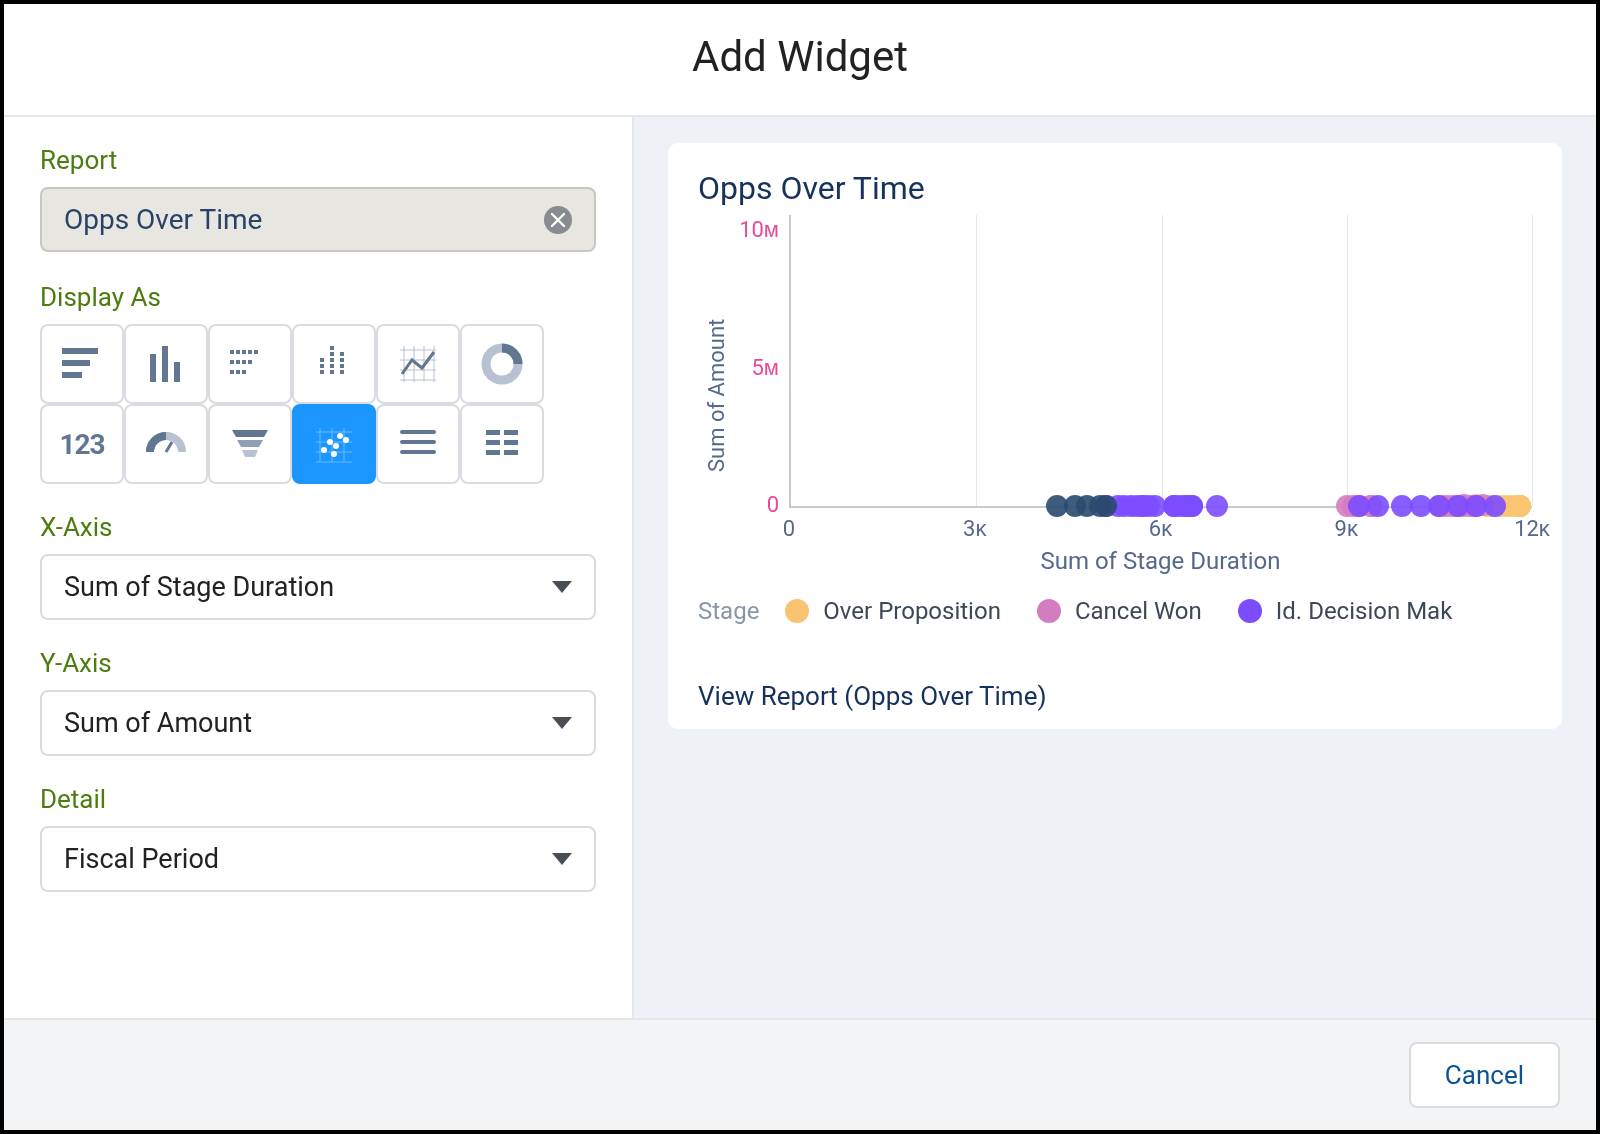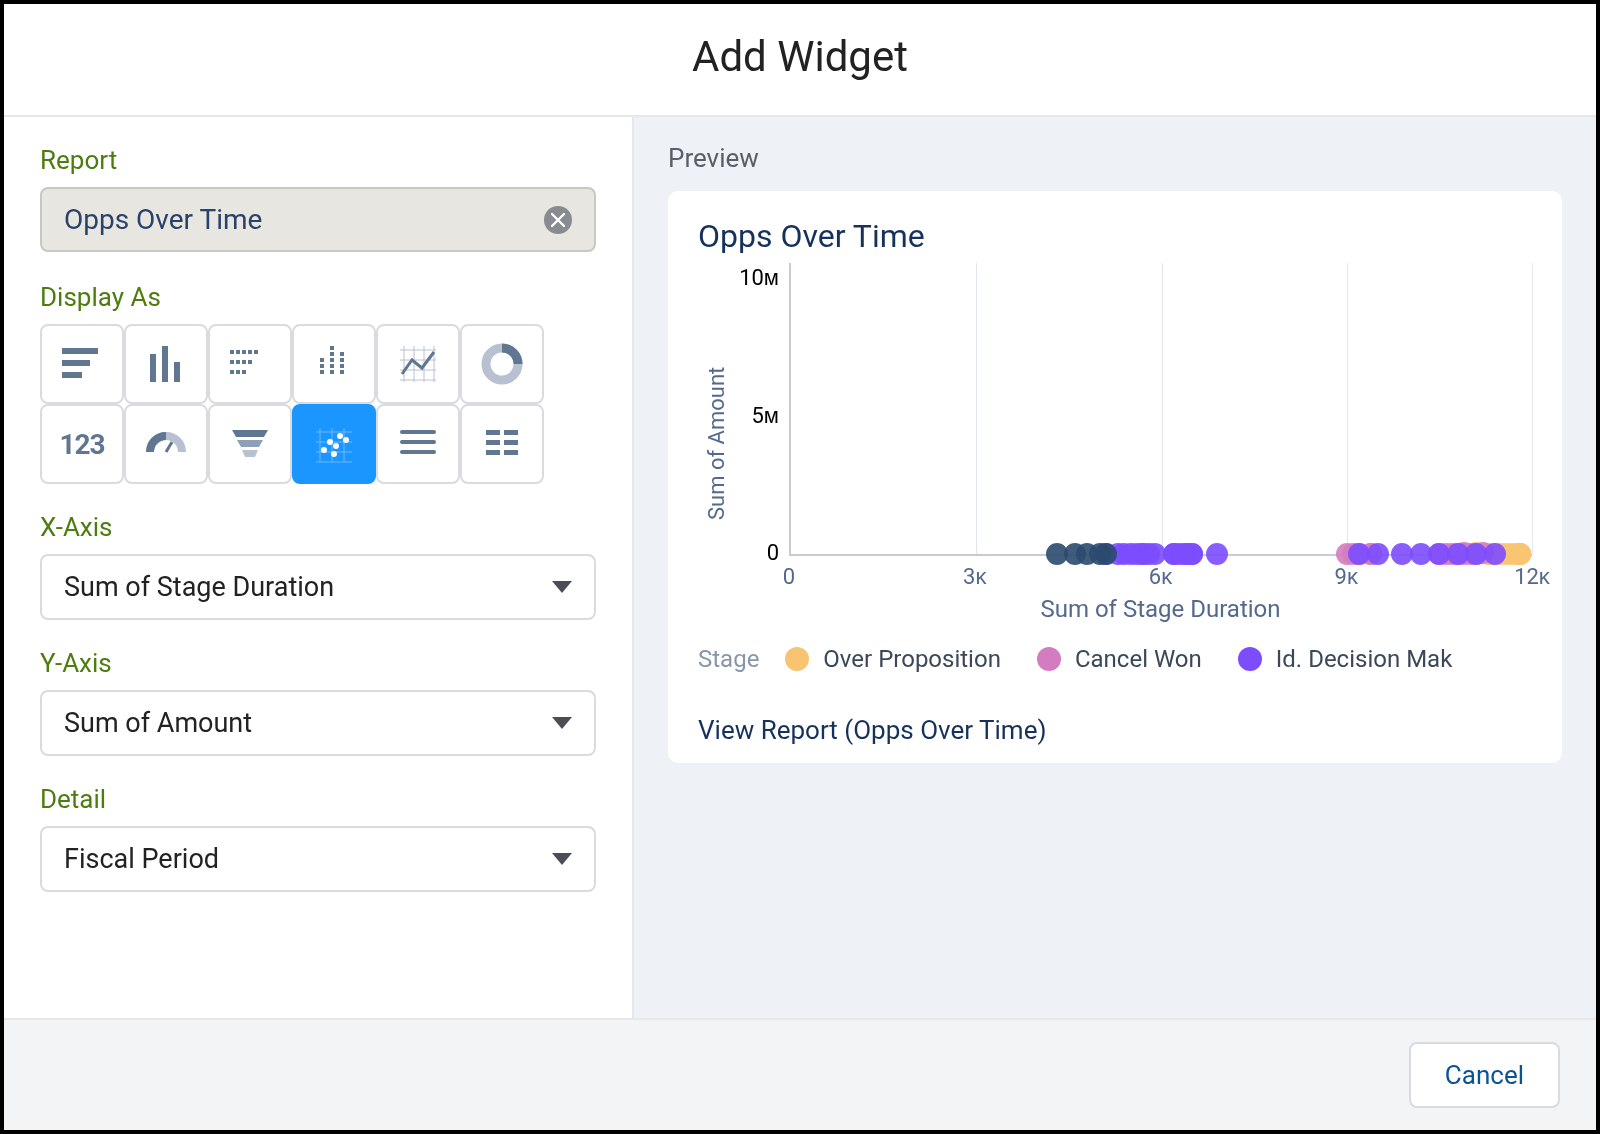--- a/index.html
+++ b/index.html
@@ -147,21 +147,21 @@
     padding-right: 6px;
   }
   .y-ticks {
     display: flex;
     flex-direction: column;
     justify-content: space-between;
     height: 300px;
     margin-top: 2px;
     text-align: right;
     font-size: 22px;
-    color: #000000;
+    color: #ec4899;
     padding-right: 10px;
     min-width: 60px;
   }
   .plot-wrap { flex: 1; display: flex; flex-direction: column; }
   .plot {
     position: relative;
     height: 300px;
     border-left: 2px solid #c6ccd6;
     border-bottom: 2px solid #c6ccd6;
   }
@@ -201,21 +201,21 @@
     overflow: hidden;
     white-space: nowrap;
   }
   .legend .legend-title { color: #8896ab; margin-right: 14px; }
   .legend .swatch {
     width: 24px; height: 24px; border-radius: 50%;
     display: inline-block; margin-right: 4px; flex-shrink: 0;
   }
   .legend-item { display: inline-flex; align-items: center; gap: 10px; margin-right: 24px; }
   .view-report-link {
-    margin-top: 42px;
+    margin-top: 56px;
     font-size: 26px;
     color: #16325c;
   }
   
   .modal-footer {
     border-top: 2px solid #e5e7ea;
     background: #f3f4f6;
     padding: 22px 36px;
     display: flex;
     justify-content: flex-end;
@@ -408,21 +408,20 @@
       </div>
 
       <span class="field-label">Detail</span>
       <div class="dropdown">
         <span>Fiscal Period</span>
         <span class="caret"></span>
       </div>
     </div>
 
     <div class="right-panel">
-      <div class="preview-label">Preview</div>
 
       <div class="preview-card">
         <div class="chart-title">Opps Over Time</div>
 
         <div class="chart-area">
           <div class="y-axis-label">Sum of Amount</div>
           <div class="y-ticks">
             <span>10ᴍ</span>
             <span>5ᴍ</span>
             <span>0</span>

